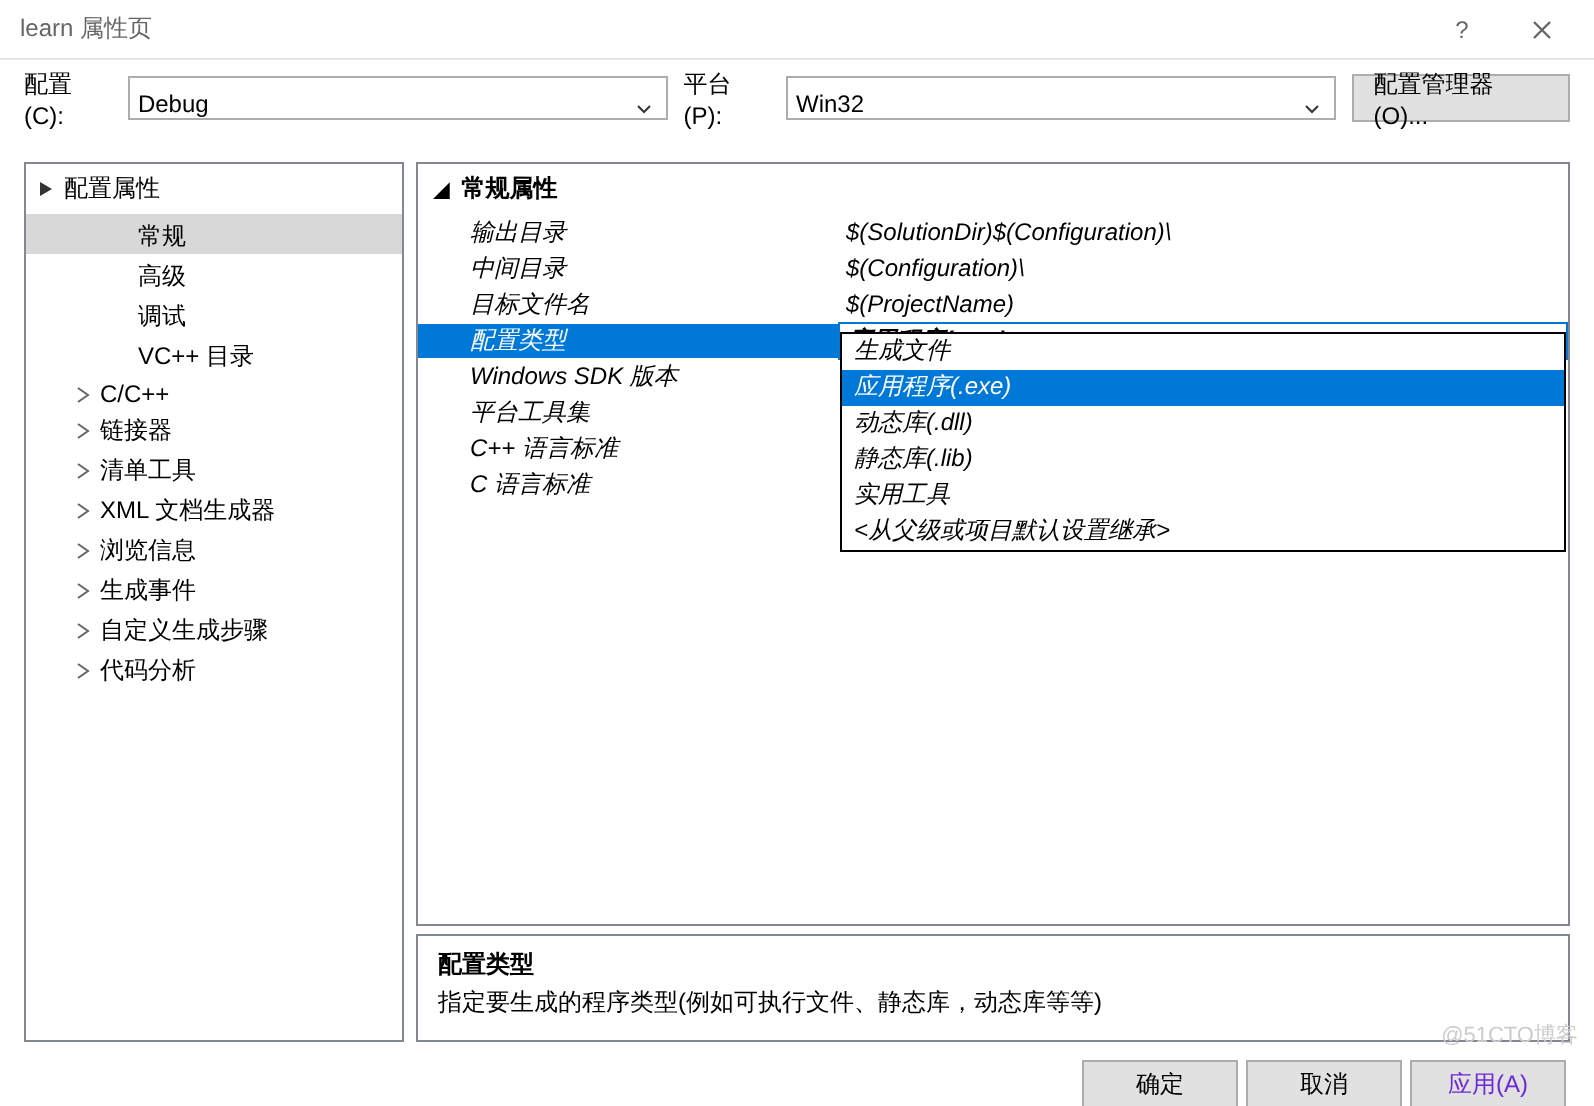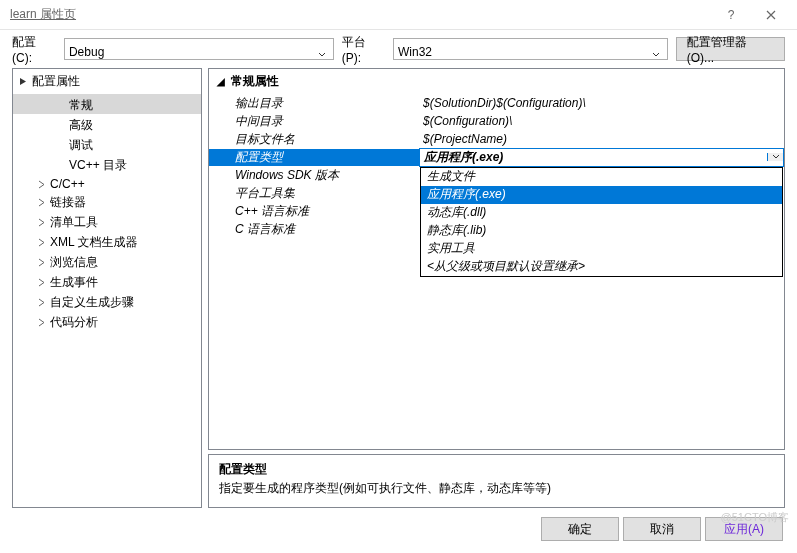--- a/index.html
+++ b/index.html
@@ -1,53 +1,53 @@
 <!DOCTYPE html>
 <html><head>
 <meta charset="utf-8">
 <style>
 * { box-sizing: border-box; margin: 0; padding: 0; font-family: "Microsoft YaHei", "Segoe UI", sans-serif; font-size: 12px; }
 body { background: #fff; width: 797px; height: 553px; overflow: hidden; }
 
 .titlebar { height: 30px; display: flex; align-items: center; padding: 0 6px 0 10px; border-bottom: 1px solid #e5e5e5; color: #666; }
-.titlebar-title { flex: 1; text-decoration: underline; }
+.titlebar-title { flex: 1; }
 .titlebar-btn { width: 40px; height: 30px; display: flex; align-items: center; justify-content: center; color: #666; }
 .titlebar-btn svg { width: 10px; height: 10px; }
 
 .toolbar { height: 38px; display: flex; align-items: center; padding: 0 12px; gap: 8px; }
 .toolbar-label { color: #000000; }
 .combo { height: 22px; border: 1px solid #adadad; background: #fff; display: flex; align-items: flex-end; padding: 0 4px; position: relative; }
 .combo-val { flex: 1; }
 .combo-arrow { width: 14px; display: flex; align-items: center; justify-content: center; }
 #config-combo { width: 270px; }
 #platform-combo { width: 275px; }
 .btn { height: 24px; border: 1px solid #adadad; background: #e1e1e1; padding: 0 10px; display: flex; align-items: center; justify-content: center; }
 
-.content { display: flex; height: 440px; padding: 0 12px; gap: 6px; }
+.content { display: flex; height: 440px; padding: 0 12px; gap: 6px; margin-top: 13px; }
 .tree-panel { width: 190px; border: 1px solid #828790; overflow: auto; background: #fff; }
 .tree-title { padding: 4px 6px; display: flex; align-items: center; gap: 4px; }
 .tree-item { padding: 3px 4px 0 24px; display: flex; align-items: center; gap: 4px; }
 .tree-item.selected { background: #d8d8d8; }
 .tree-child { padding-left: 56px; }
 .tree-expander { width: 9px; height: 9px; display: inline-flex; align-items: center; justify-content: center; }
 .tree-expander svg { width: 9px; height: 9px; }
 
 .right-panel { flex: 1; display: flex; flex-direction: column; gap: 4px; }
 .props-panel { flex: 1; border: 1px solid #828790; background: #fff; display: flex; flex-direction: column; }
 .props-body { flex: 1; overflow: visible; }
 .group-header { padding: 4px 8px; font-weight: bold; display: flex; align-items: center; gap: 6px; }
 .group-header .exp { font-size: 10px; }
 .prop-row { display: flex; height: 18px; align-items: center; font-style: italic; }
 .prop-name { width: 210px; padding-left: 26px; display: flex; align-items: center; }
 .prop-val { flex: 1; padding-left: 4px; display: flex; align-items: center; position: relative; }
 .prop-row.selected .prop-name { background: #0078d7; color: #fff; }
 .prop-row.selected .prop-val { border: 1px solid #0078d7; display: flex; align-items: center; justify-content: space-between; padding-right: 0; }
 .dd-btn { width: 16px; height: 100%; border-left: 1px solid #0078d7; display: flex; align-items: center; justify-content: center; background: #f0f0f0; }
 
-.dropdown { position: absolute; left: 0; top: 18px; right: 0; border: 1px solid #000; background: #fff; z-index: 10; }
+.dropdown { position: absolute; left: 0; top: 4px; right: 0; border: 1px solid #000; background: #fff; z-index: 10; }
 .dropdown-item { padding: 2px 6px; height: 18px; display: flex; align-items: center; }
 .dropdown-item.selected { background: #0078d7; color: #fff; }
 
 .desc-panel { border: 1px solid #828790; padding: 6px 10px; height: 54px; }
 .desc-title { font-weight: bold; margin-bottom: 2px; }
 
 .footer { height: 42px; display: flex; align-items: center; justify-content: flex-end; padding: 0 14px; gap: 4px; }
 .footer .btn { width: 78px; justify-content: center; }
 .btn.disabled { color: #6d28d9; }
 

